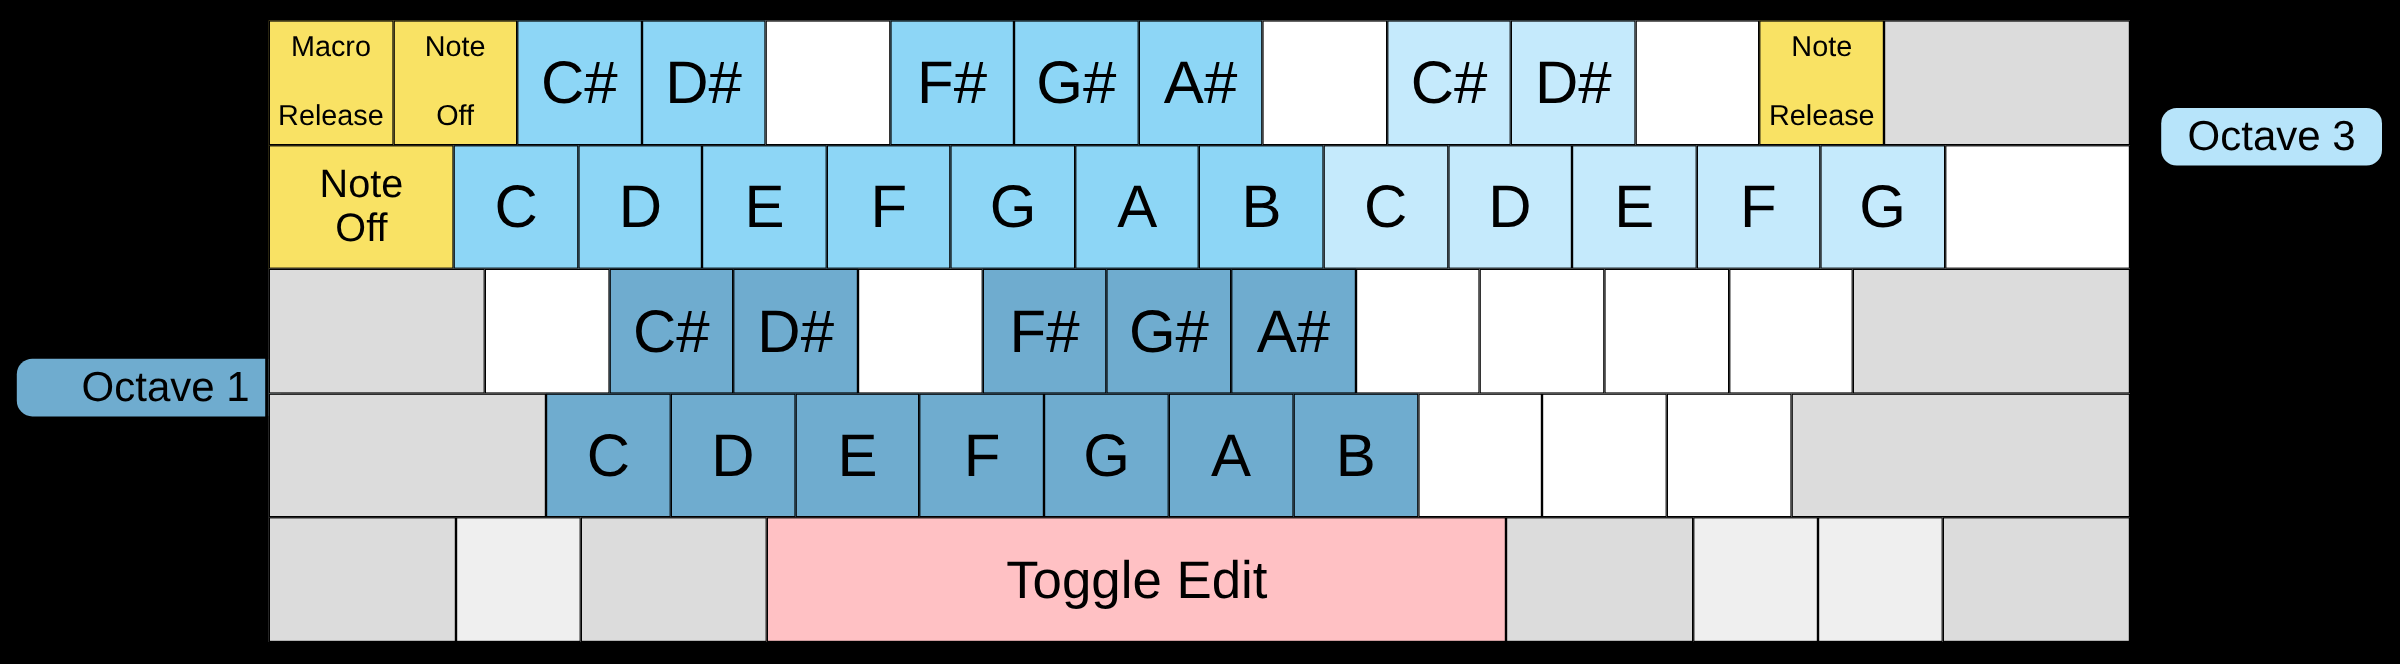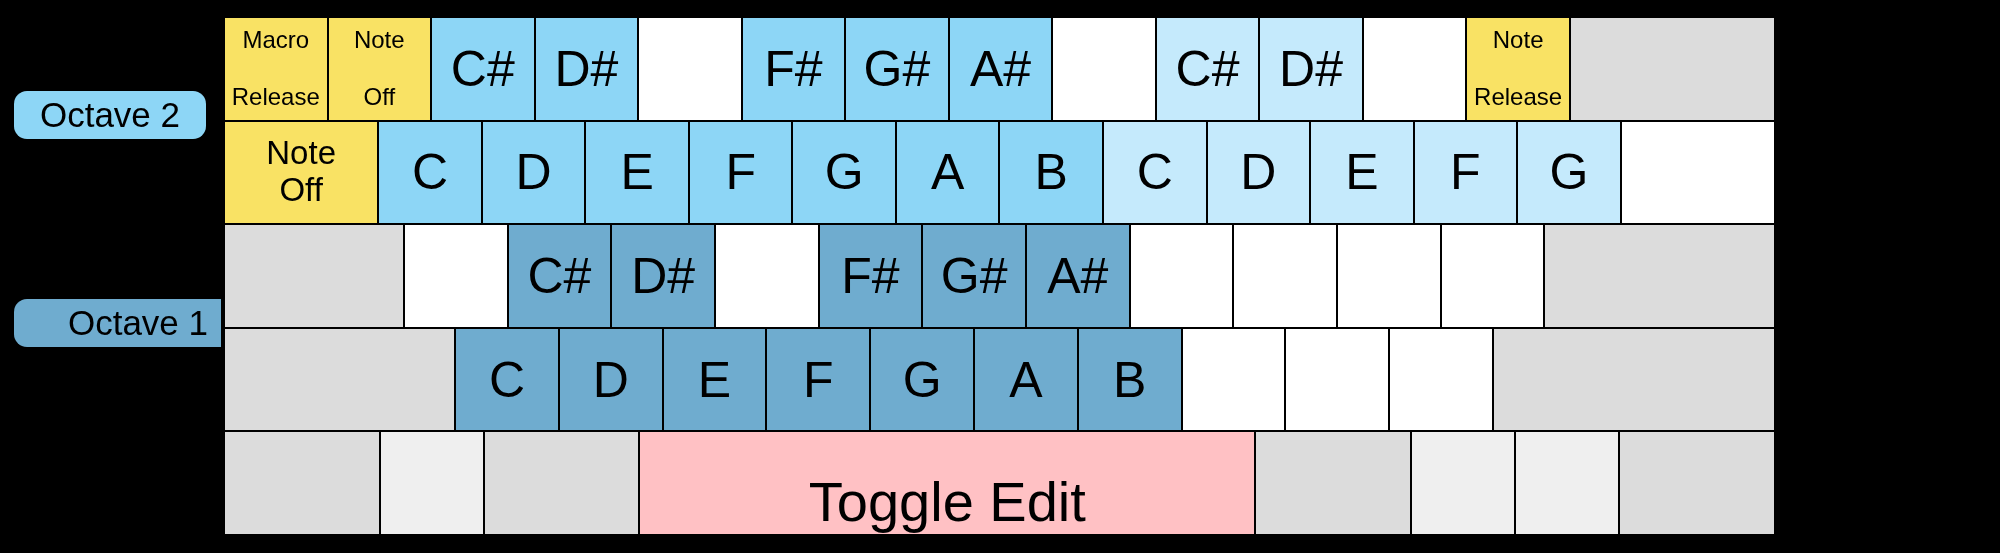--- a/index.html
+++ b/index.html
@@ -15,39 +15,39 @@
   .kb-row{display:flex;flex:1 1 0%;min-height:0;}
   .key{
     box-sizing:border-box;border:1.5px solid #000;
     display:flex;flex-direction:column;align-items:center;justify-content:center;
     text-align:center;line-height:1.12;overflow:hidden;
     background:#fff;
   }
   .key.sm{font-size:24px;gap:30px;}
   .key.md{font-size:33px;}
   .key.note{font-size:50px;}
-  .key.lg{font-size:56px;justify-content:flex-end;}
+  .key.lg{font-size:44px;}
   .pill{
     position:absolute;height:48px;border-radius:13px;
     display:flex;align-items:center;justify-content:center;
     font-size:35px;white-space:nowrap;
   }
   .pill-octave2{left:14px;top:91px;width:192px;}
   .pill-octave1{left:14px;top:299px;width:192px;padding-left:28px;}
   .pill-octave3{left:1801px;top:90px;width:184px;}
 </style>
 </head>
 <body>
 
 <div class="stage">
-  <div class="pill pill-octave2" style="background: rgb(141, 214, 246);">
-    <span>Octave 2</span>
-  </div>
   <div class="pill pill-octave1" style="background: rgb(111, 172, 207);">
     <span>Octave 1</span>
+  </div>
+  <div class="pill pill-octave3" style="background: rgb(183, 228, 250);">
+    <span>Octave 3</span>
   </div>
   <div class="kb">
       <div class="kb-row">
         <div class="key sm" style="flex: 1 1 0%; background: rgb(249, 226, 100);">
           <div>Macro</div>
           <div>Release</div>
         </div>
         <div class="key sm" style="flex: 1 1 0%; background: rgb(249, 226, 100);">
           <div>Note</div>
           <div>Off</div>

